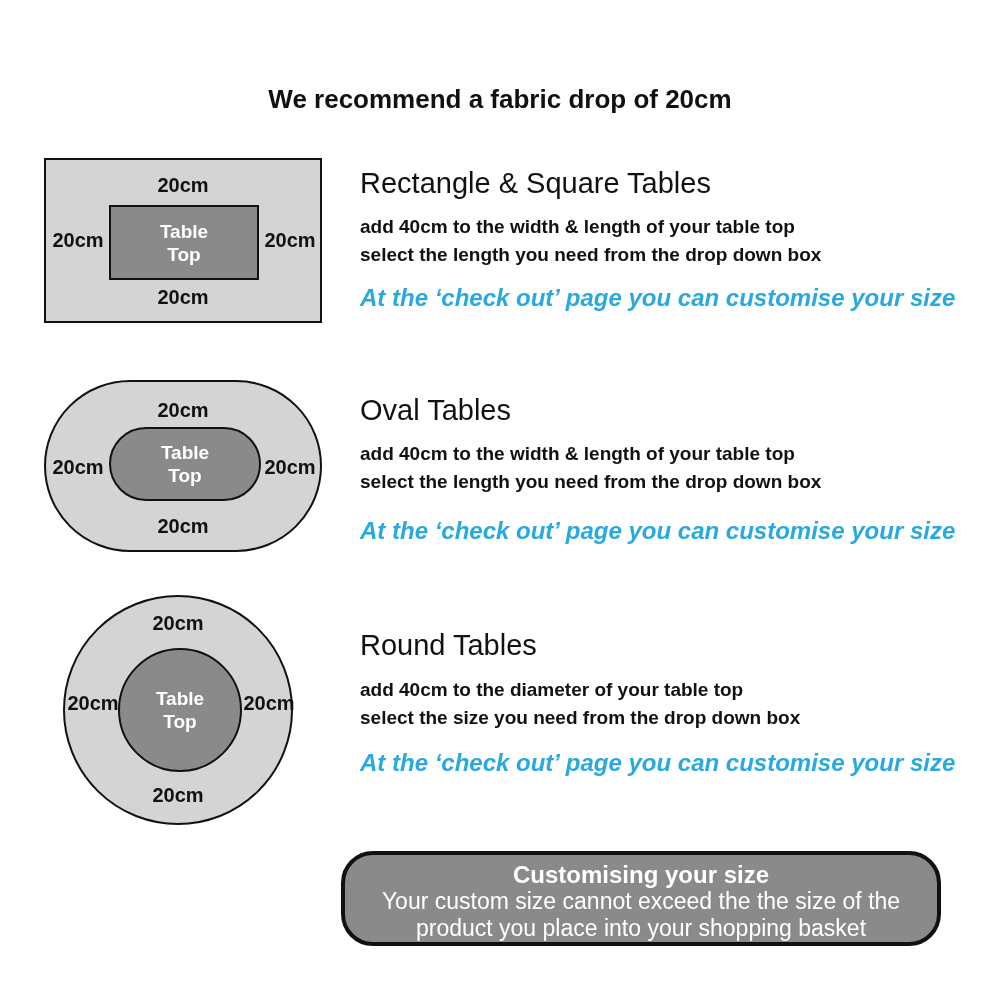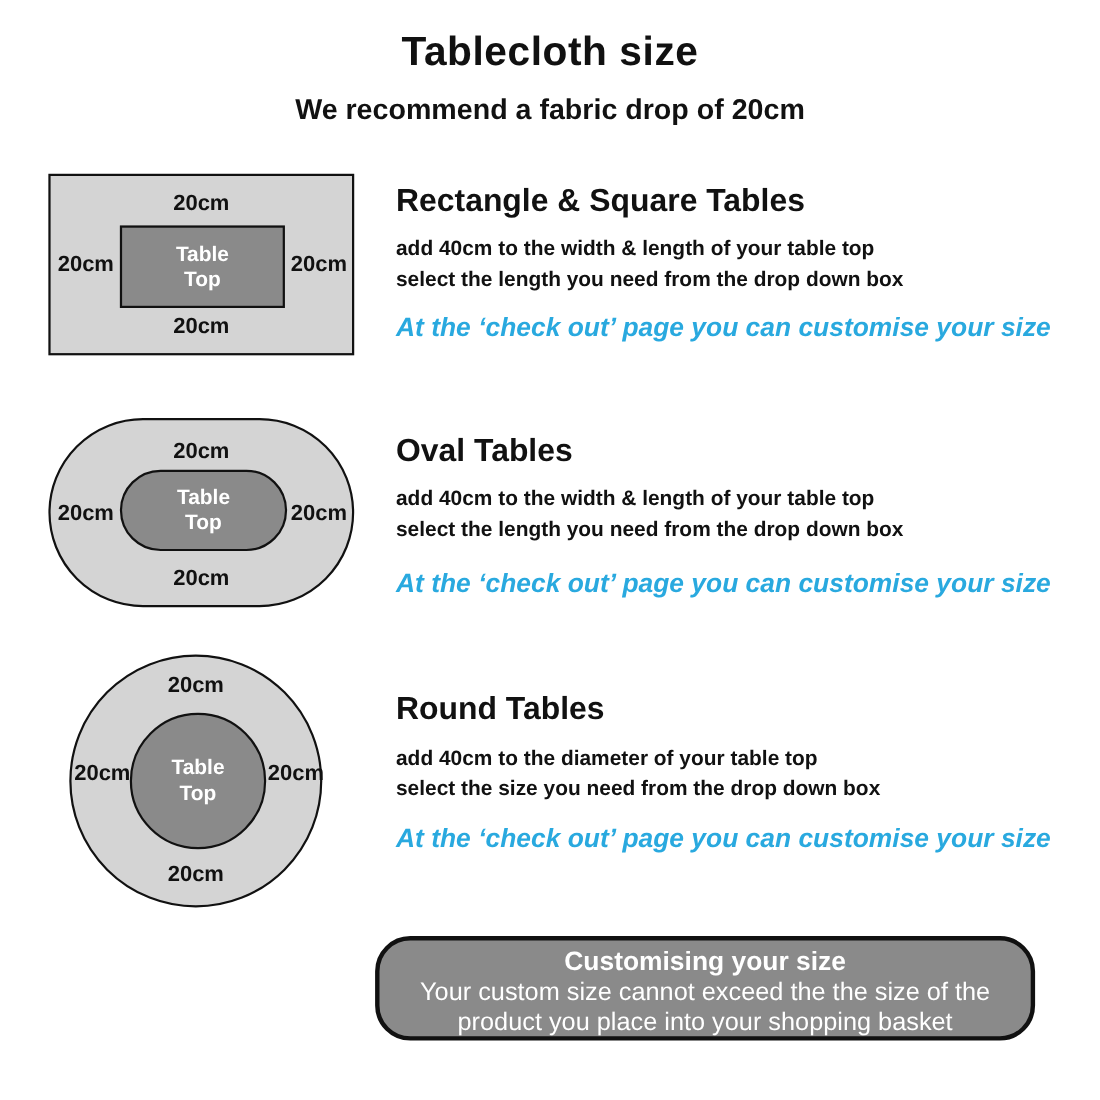--- a/index.html
+++ b/index.html
@@ -45,42 +45,41 @@
 
   .round-outer{left:63px;top:595px;width:230px;height:230px;border-radius:50%;}
   .round-inner{left:53px;top:51px;width:124px;height:124px;border-radius:50%;}
   .round-outer .drop.top{top:17px;}
   .round-outer .drop.bottom{top:189px;}
   .round-outer .drop.left{left:0px;top:97px;width:56px;}
   .round-outer .drop.right{left:176px;top:97px;width:56px;}
 
   
   .txt{position:absolute;left:360px;width:625px;}
-  .sec-heading{font-size:29px;font-weight:bold;line-height:32px;}
+  .sec-heading{font-size:29px;font-weight:normal;line-height:32px;}
   .sec-body{font-size:19px;line-height:28px;font-weight:bold;}
   .sec-note{font-size:24px;font-weight:bold;font-style:italic;color:var(--note-cyan);line-height:26px;}
 
   .h1-pos{top:167px;} .b1-pos{top:213px;} .n1-pos{top:285px;}
   .h2-pos{top:394px;} .b2-pos{top:440px;} .n2-pos{top:518px;}
   .h3-pos{top:629px;} .b3-pos{top:676px;} .n3-pos{top:750px;}
 
   
   .footer-box{position:absolute;left:341px;top:851px;width:600px;height:95px;
     background:var(--footer-fill);border:4px solid var(--outline);border-radius:32px;
     display:flex;flex-direction:column;align-items:center;justify-content:flex-end;
     color:#fff;text-align:center;}
   .footer-title{font-size:24px;font-weight:bold;line-height:27px;}
   .footer-line{font-size:23px;line-height:27px;}
 </style>
 </head>
 <body>
 
 <div class="canvas">
 
-  <div class="page-title">Tablecloth size</div>
   <div class="page-subtitle">We recommend a fabric drop of 20cm</div>
 
   <div class="diagram rect-outer">
     <div class="drop h top">20cm</div>
     <div class="drop left">20cm</div>
     <div class="drop right">20cm</div>
     <div class="drop h bottom">20cm</div>
     <div class="tabletop rect-inner">
       <span>Table</span>
       <span>Top</span>

